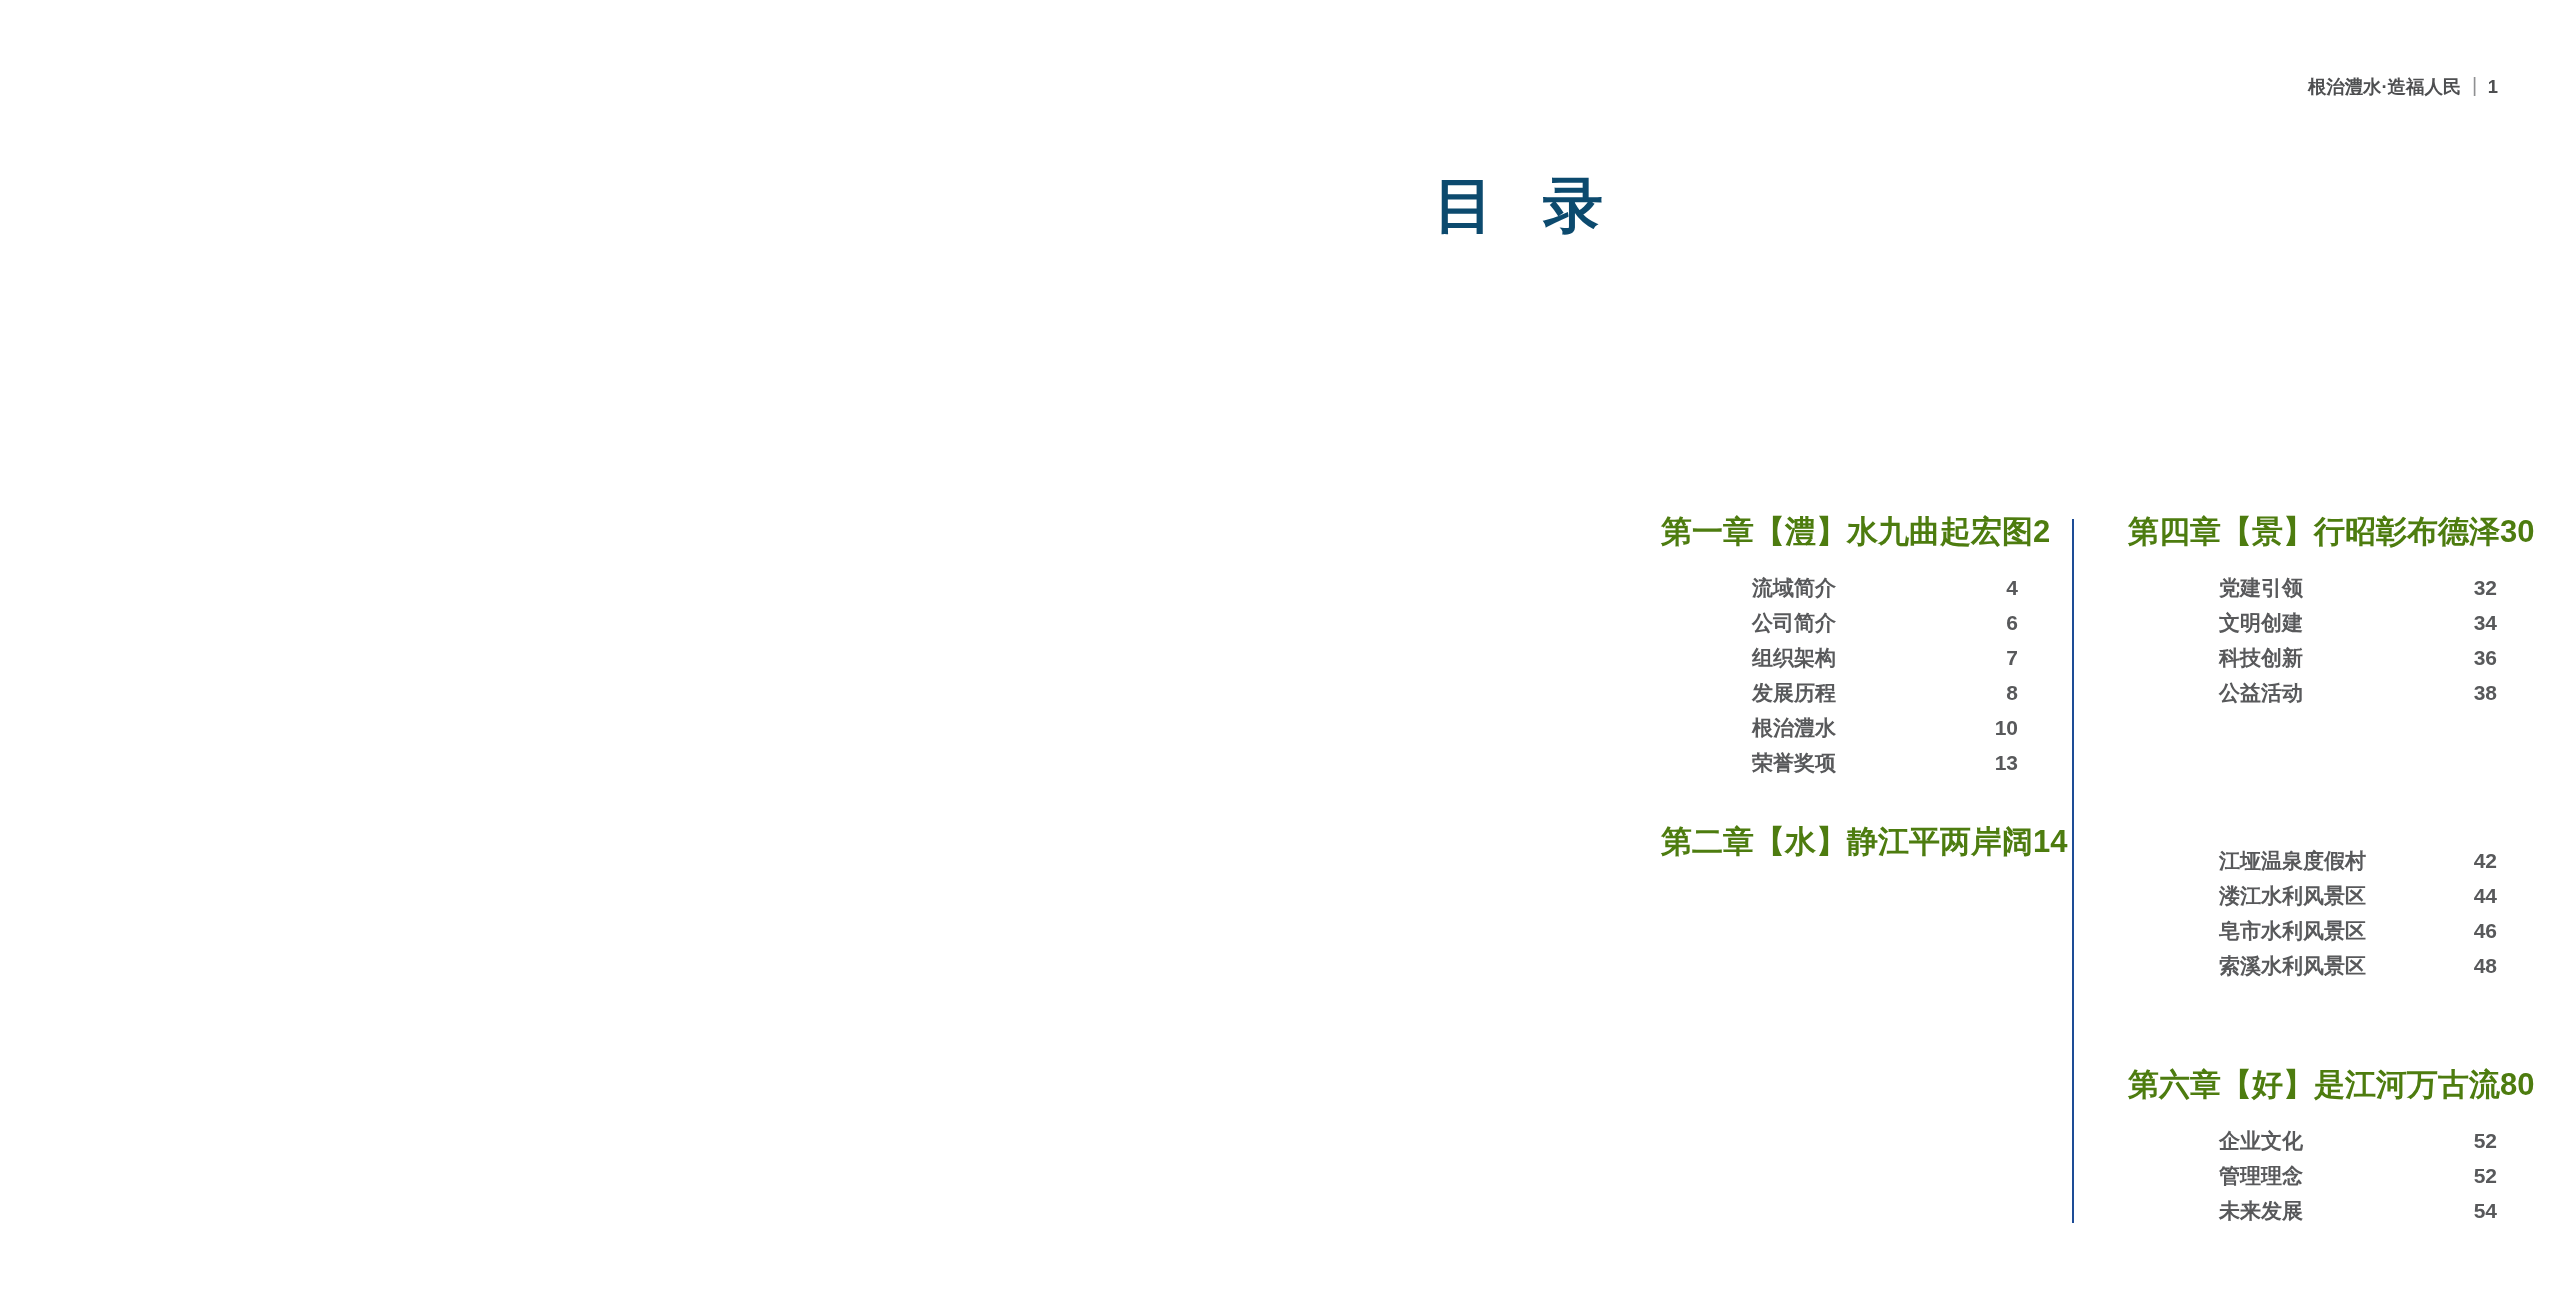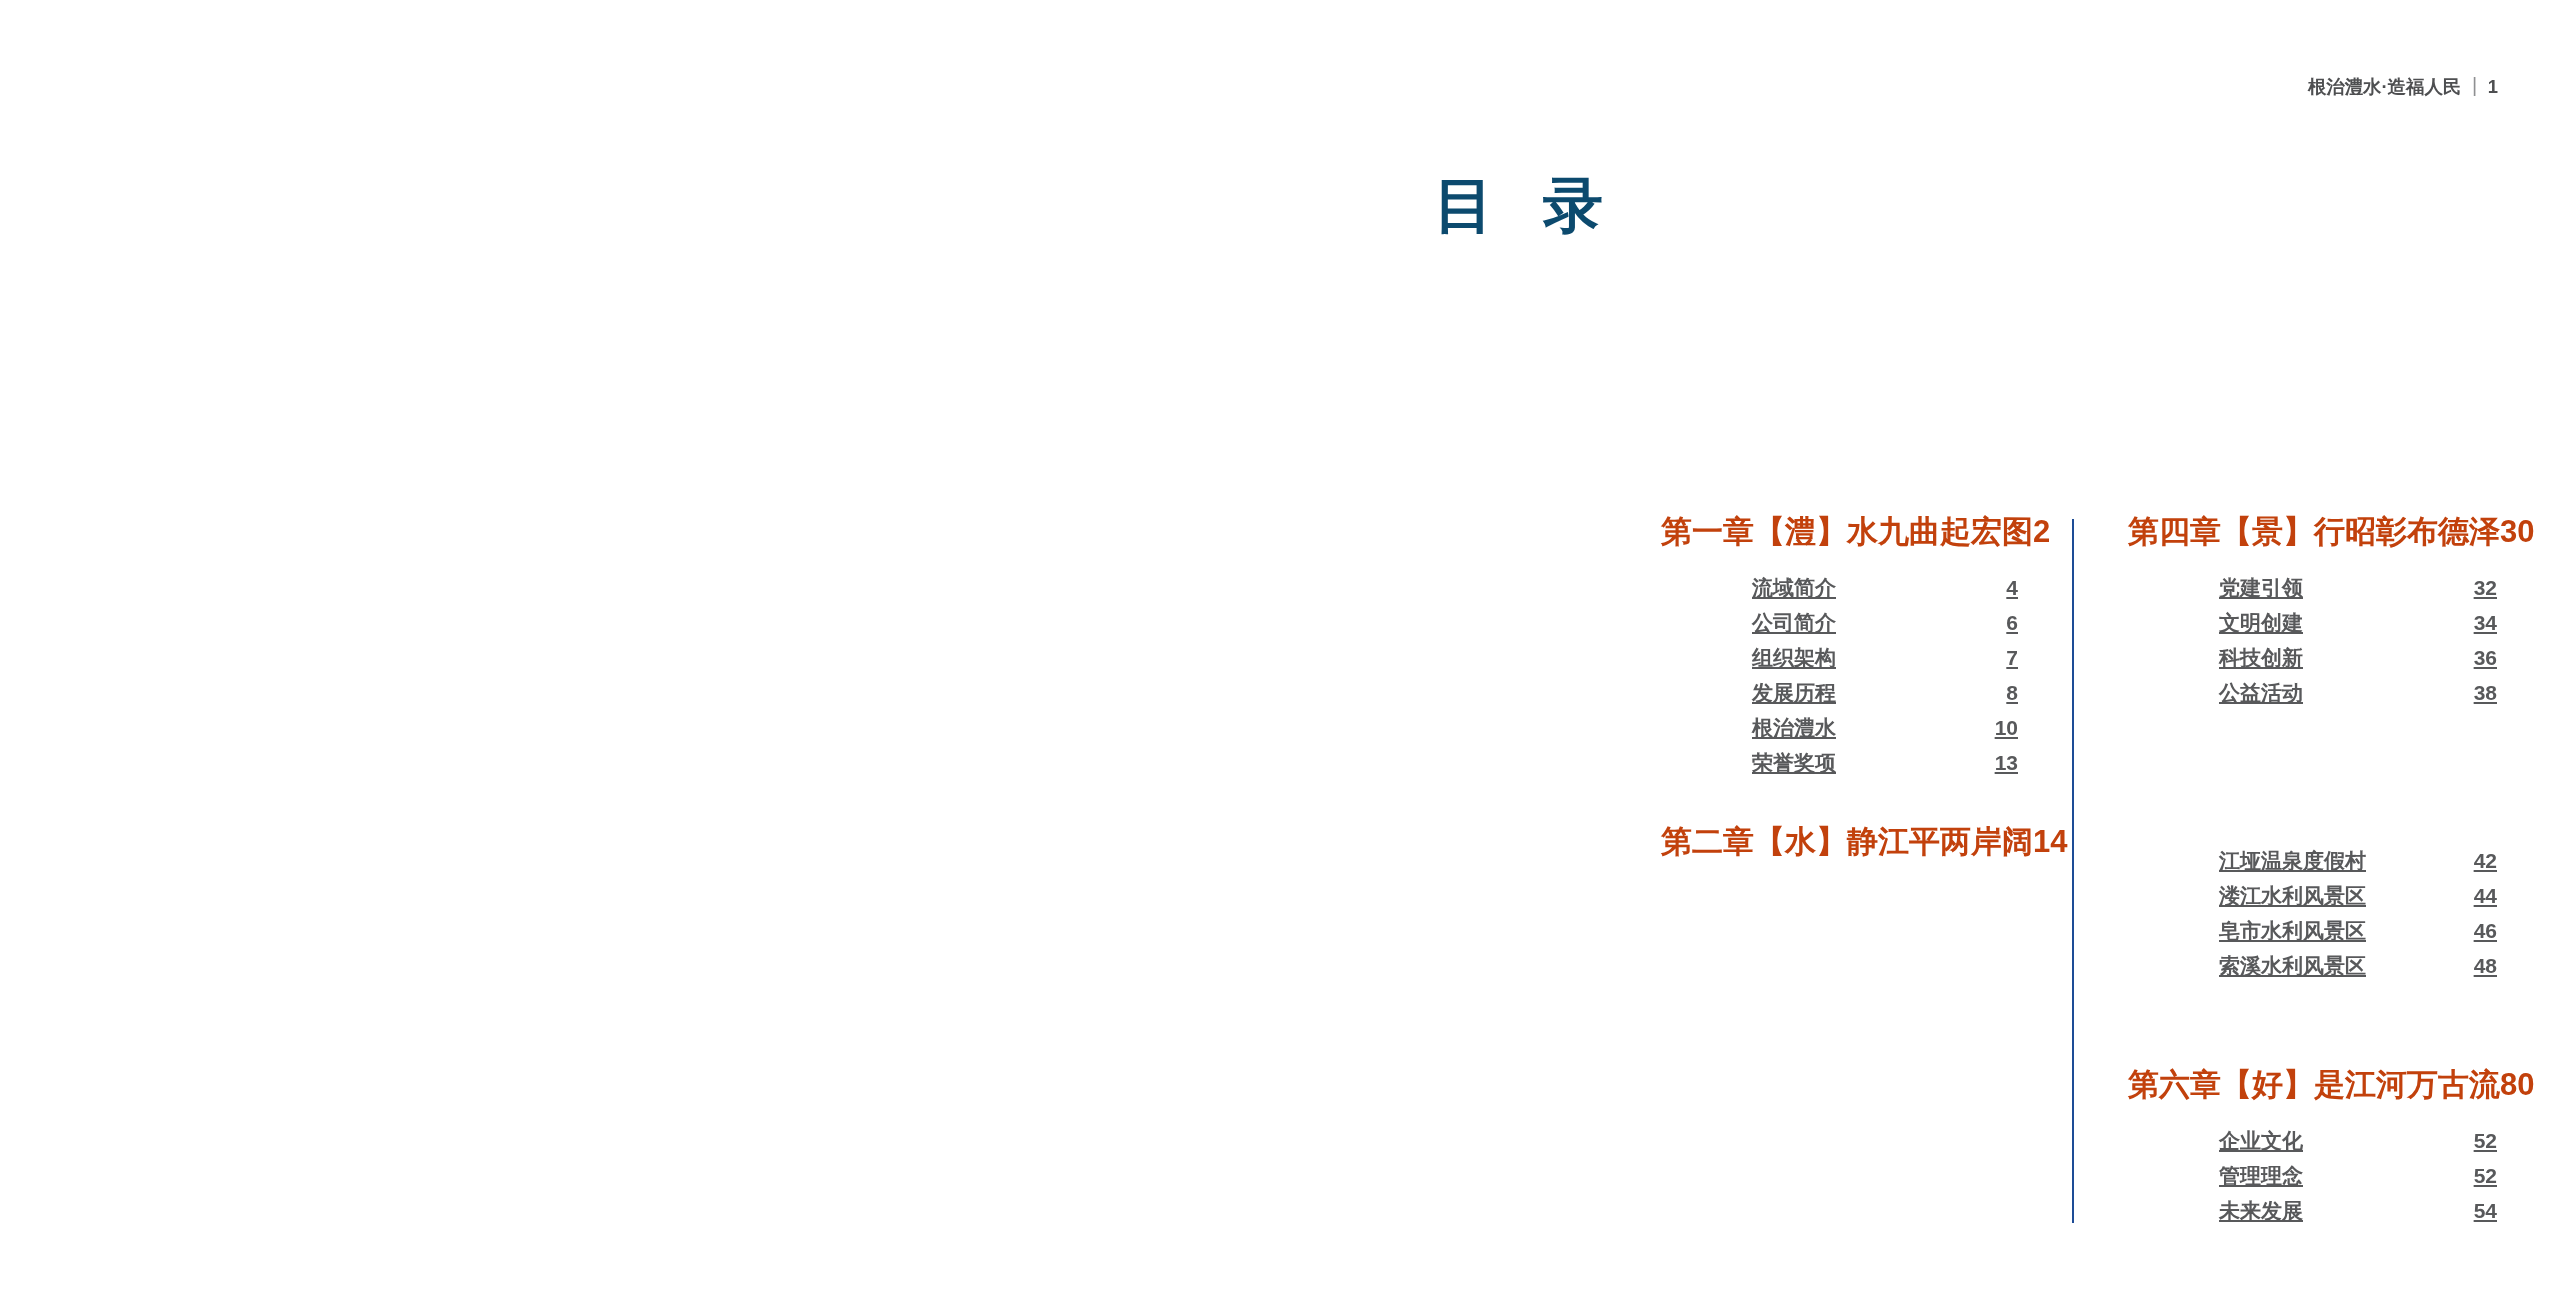--- a/index.html
+++ b/index.html
@@ -29,32 +29,31 @@
   
   .col { position:absolute; top:0; height:1306px; }
   .col-left  { left:1661px; width:357px; }
   .col-right { left:2128px; width:369px; }
   .chapter { position:absolute; left:0; right:0; }
   .ch-pos-0 { top:513px; }
   .ch-pos-1 { top:823px; }
   .ch-pos-2 { top:1066px; }
   .ch-head {
     display:flex; align-items:baseline;
-    color:#c2410c; font-weight:bold; font-size:31px; line-height:37px;
+    color:#4d7c0f; font-weight:bold; font-size:31px; line-height:37px;
     white-space:nowrap;
   }
   .ch-label { flex:0 0 auto; }
   .ch-title { flex:0 0 auto;text-align:right; }
   .ch-page  { margin-left:auto; flex:0 0 auto; }
   .items { list-style:none; margin-top:20px; }
   .item {
     display:flex; align-items:center; height:35px; padding-left:91px;
     font-size:21px; font-weight:bold; color:#58595b; line-height:1;
     white-space:nowrap;
-    text-decoration:underline;
   }
   .item-page { margin-left:auto; }
 </style>
 </head>
 <body>
 
 <div class="page">
 
   <div class="run-header">
     <span>根治澧水·造福人民</span>

